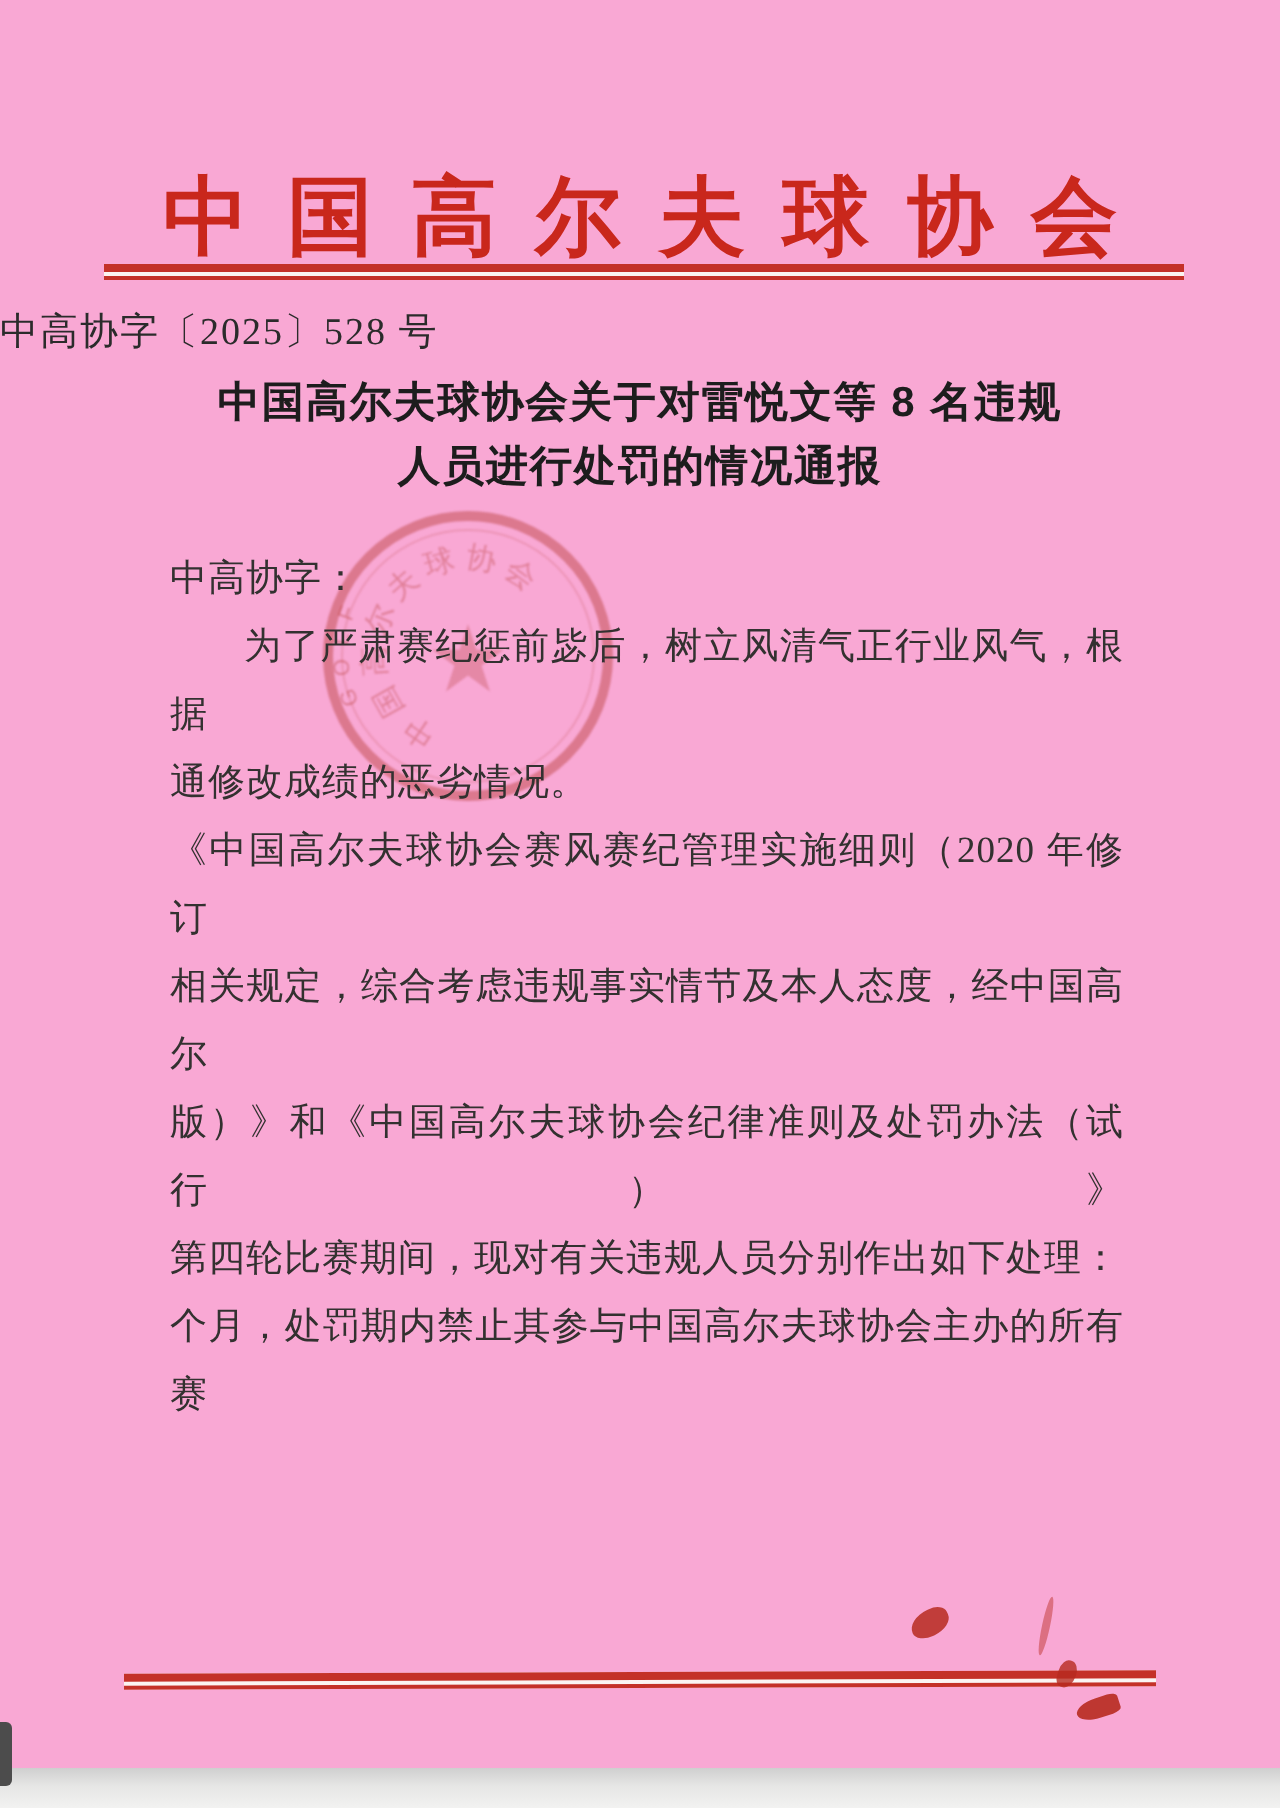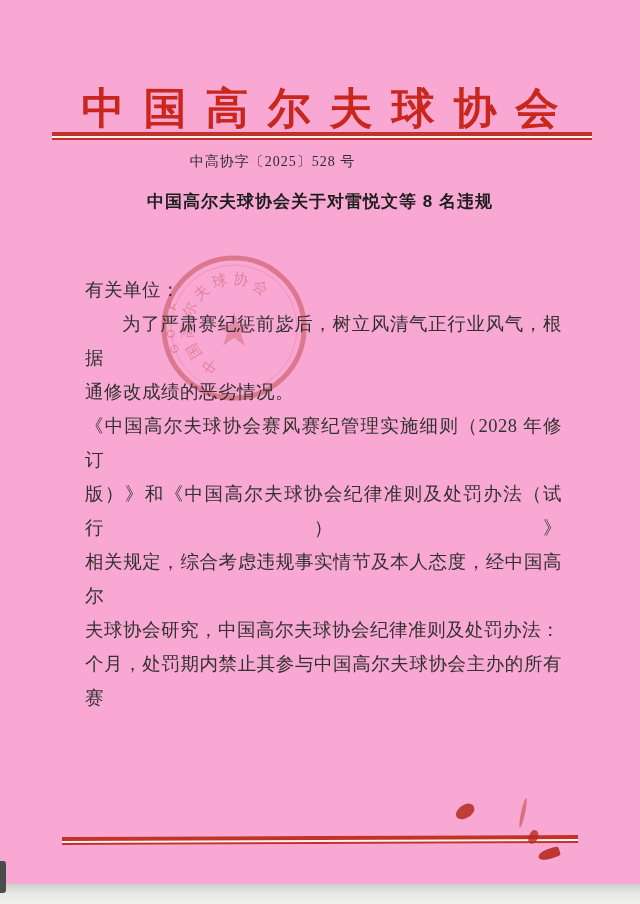--- a/index.html
+++ b/index.html
@@ -25,32 +25,32 @@
     height: 2px;
     border-top: 4px solid #c43128;
     border-bottom: 2px solid #c43128;
     background: #fbf4f2;
   }
   .rule-top    { top: 132px; left: 52px;  width: 540px; }
   .rule-bottom { top: 836px; left: 62px;  width: 516px; transform: rotate(-0.2deg); }
 
   .doc-number {
     position: absolute; top: 153px; left: 0; width: 545px;
-    text-align: center;
-    font-size: 14px; color: #2b2b2b;
+    text-align: left;
+    font-size: 19px; color: #2b2b2b;
     letter-spacing: 1px;
   }
 
   
   .doc-title {
     position: absolute; top: 186px; left: 0; width: 640px;
     text-align: center;
     font-family: "Liberation Sans", "DejaVu Sans", sans-serif;
     font-weight: bold;
-    font-size: 17px; line-height: 32px;
+    font-size: 21px; line-height: 32px;
     color: #1d1d1d;
     letter-spacing: 1px;
   }
 
   
   .body-text {
     position: absolute; top: 273px; left: 85px; width: 477px;
     font-size: 18.5px; line-height: 34px;
     color: #333130;
     letter-spacing: 0.5px;
@@ -92,46 +92,47 @@
 <body>
 
 <div id="page">
 
   <div class="org-header">中国高尔夫球协会</div>
   <div class="rule rule-top"></div>
   <div class="doc-number">中高协字〔2025〕528 号</div>
 
   <div class="doc-title">
     <div>中国高尔夫球协会关于对雷悦文等 8 名违规</div>
+    <div>人员进行处罚的情况通报</div>
   </div>
 
   <svg class="seal" viewBox="0 0 152 156" xmlns="http://www.w3.org/2000/svg">
     <defs>
       <path id="sealArcOuter" d="M 76 136 A 60 60 0 1 1 76.01 136"></path>
       <path id="sealArcInner" d="M 76 118 A 42 42 0 1 1 76.01 118"></path>
     </defs>
     <circle cx="76" cy="78" r="70" fill="none" stroke="#b5372e" stroke-width="5" opacity="0.42"></circle>
     <circle cx="76" cy="78" r="63" fill="none" stroke="#b5372e" stroke-width="1" opacity="0.18"></circle>
     <text font-size="11" font-family="Liberation Sans, sans-serif" letter-spacing="6" fill="#b5372e" opacity="0.40">
       <textPath href="#sealArcOuter" startOffset="18%">GOLF</textPath>
     </text>
     <text font-size="15" font-family="Liberation Serif, serif" letter-spacing="4" fill="#b5372e" opacity="0.35">
       <textPath href="#sealArcInner" startOffset="6%">中国高尔夫球协会</textPath>
     </text>
     <path d="M76 62 l4.2 12.9 13.6 0 -11 8 4.2 12.9 -11 -8 -11 8 4.2 -12.9 -11 -8 13.6 0 z" fill="#b5372e" opacity="0.28"></path>
   </svg>
 
   <div class="body-text">
-    <div class="line">有关单位：</div>
+    <div class="line">中高协字：</div>
     <div class="line indent full">为了严肃赛纪惩前毖后，树立风清气正行业风气，根据</div>
     <div class="line">通修改成绩的恶劣情况。</div>
-    <div class="line full">《中国高尔夫球协会赛风赛纪管理实施细则（2028 年修订</div>
+    <div class="line full">《中国高尔夫球协会赛风赛纪管理实施细则（2020 年修订</div>
+    <div class="line full">相关规定，综合考虑违规事实情节及本人态度，经中国高尔</div>
     <div class="line full">版）》和《中国高尔夫球协会纪律准则及处罚办法（试行）》</div>
-    <div class="line full">相关规定，综合考虑违规事实情节及本人态度，经中国高尔</div>
-    <div class="line">夫球协会研究，中国高尔夫球协会纪律准则及处罚办法：</div>
+    <div class="line">第四轮比赛期间，现对有关违规人员分别作出如下处理：</div>
     <div class="line full">个月，处罚期内禁止其参与中国高尔夫球协会主办的所有赛</div>
 
   </div>
 
   <div class="rule rule-bottom"></div>
 
   <div class="smudge smudge-1"></div>
   <div class="smudge smudge-2"></div>
   <div class="smudge smudge-3"></div>
   <div class="smudge smudge-4"></div>

